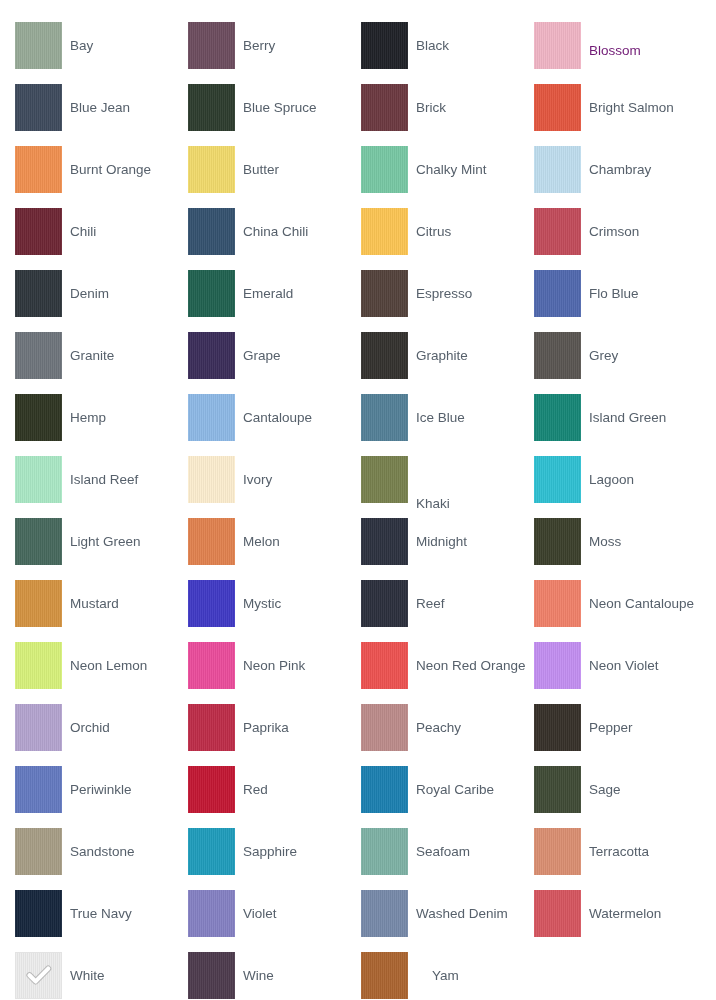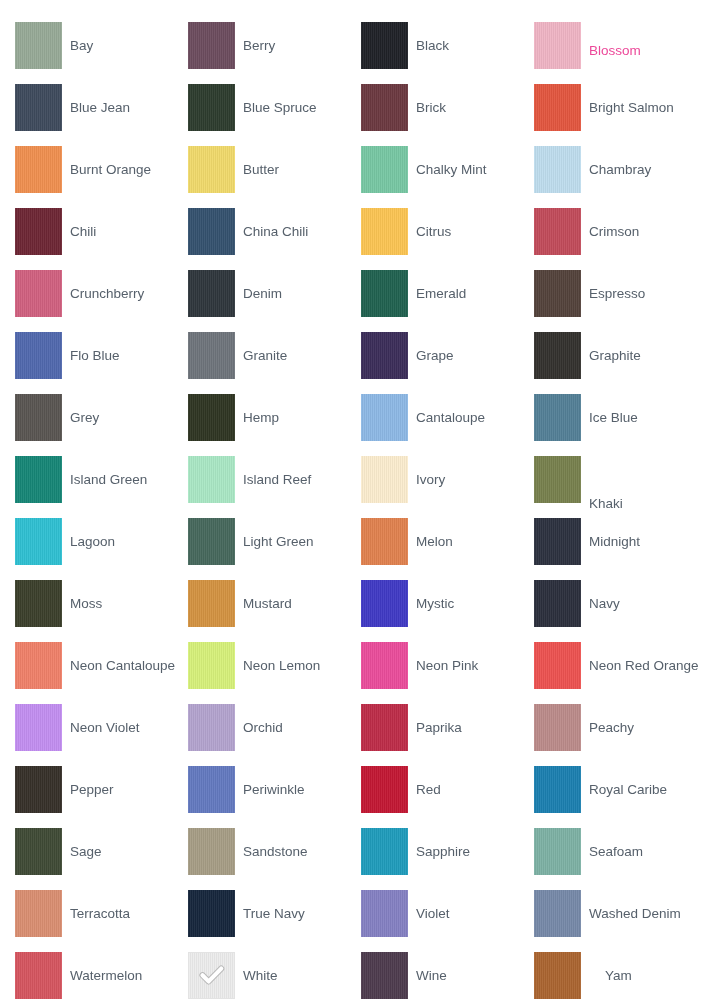--- a/index.html
+++ b/index.html
@@ -85,21 +85,21 @@
     <div class="swatch-cell">
       <div class="swatch-chip" style="background: rgb(108, 76, 94);"></div>
       <span class="swatch-label" style="color: rgb(86, 96, 107);">Berry</span>
     </div>
     <div class="swatch-cell">
       <div class="swatch-chip" style="background: rgb(31, 33, 39);"></div>
       <span class="swatch-label" style="color: rgb(86, 96, 107);">Black</span>
     </div>
     <div class="swatch-cell">
       <div class="swatch-chip" style="background: rgb(239, 180, 196);"></div>
-      <span class="swatch-label" style="color: #ec4899; margin-top: 11px;">Blossom</span>
+      <span class="swatch-label" style="color: #701a75; margin-top: 11px;">Blossom</span>
     </div>
     <div class="swatch-cell">
       <div class="swatch-chip" style="background: rgb(62, 74, 92);"></div>
       <span class="swatch-label" style="color: rgb(86, 96, 107);">Blue Jean</span>
     </div>
     <div class="swatch-cell">
       <div class="swatch-chip" style="background: rgb(45, 60, 46);"></div>
       <span class="swatch-label" style="color: rgb(86, 96, 107);">Blue Spruce</span>
     </div>
     <div class="swatch-cell">
@@ -136,24 +136,20 @@
     </div>
     <div class="swatch-cell">
       <div class="swatch-chip" style="background: rgb(251, 196, 83);"></div>
       <span class="swatch-label" style="color: rgb(86, 96, 107);">Citrus</span>
     </div>
     <div class="swatch-cell">
       <div class="swatch-chip" style="background: rgb(193, 75, 90);"></div>
       <span class="swatch-label" style="color: rgb(86, 96, 107);">Crimson</span>
     </div>
     <div class="swatch-cell">
-      <div class="swatch-chip" style="background: rgb(208, 96, 127);"></div>
-      <span class="swatch-label" style="color: rgb(86, 96, 107);">Crunchberry</span>
-    </div>
-    <div class="swatch-cell">
       <div class="swatch-chip" style="background: rgb(47, 54, 60);"></div>
       <span class="swatch-label" style="color: rgb(86, 96, 107);">Denim</span>
     </div>
     <div class="swatch-cell">
       <div class="swatch-chip" style="background: rgb(32, 97, 79);"></div>
       <span class="swatch-label" style="color: rgb(86, 96, 107);">Emerald</span>
     </div>
     <div class="swatch-cell">
       <div class="swatch-chip" style="background: rgb(83, 66, 59);"></div>
       <span class="swatch-label" style="color: rgb(86, 96, 107);">Espresso</span>
@@ -229,21 +225,21 @@
     <div class="swatch-cell">
       <div class="swatch-chip" style="background: rgb(211, 146, 65);"></div>
       <span class="swatch-label" style="color: rgb(86, 96, 107);">Mustard</span>
     </div>
     <div class="swatch-cell">
       <div class="swatch-chip" style="background: rgb(64, 57, 196);"></div>
       <span class="swatch-label" style="color: rgb(86, 96, 107);">Mystic</span>
     </div>
     <div class="swatch-cell">
       <div class="swatch-chip" style="background: rgb(43, 47, 60);"></div>
-      <span class="swatch-label" style="color: rgb(86, 96, 107);">Navy</span>
+      <span class="swatch-label" style="color: rgb(86, 96, 107);">Reef</span>
     </div>
     <div class="swatch-cell">
       <div class="swatch-chip" style="background: rgb(239, 128, 105);"></div>
       <span class="swatch-label" style="color: rgb(86, 96, 107);">Neon Cantaloupe</span>
     </div>
     <div class="swatch-cell">
       <div class="swatch-chip" style="background: rgb(214, 240, 122);"></div>
       <span class="swatch-label" style="color: rgb(86, 96, 107);">Neon Lemon</span>
     </div>
     <div class="swatch-cell">

